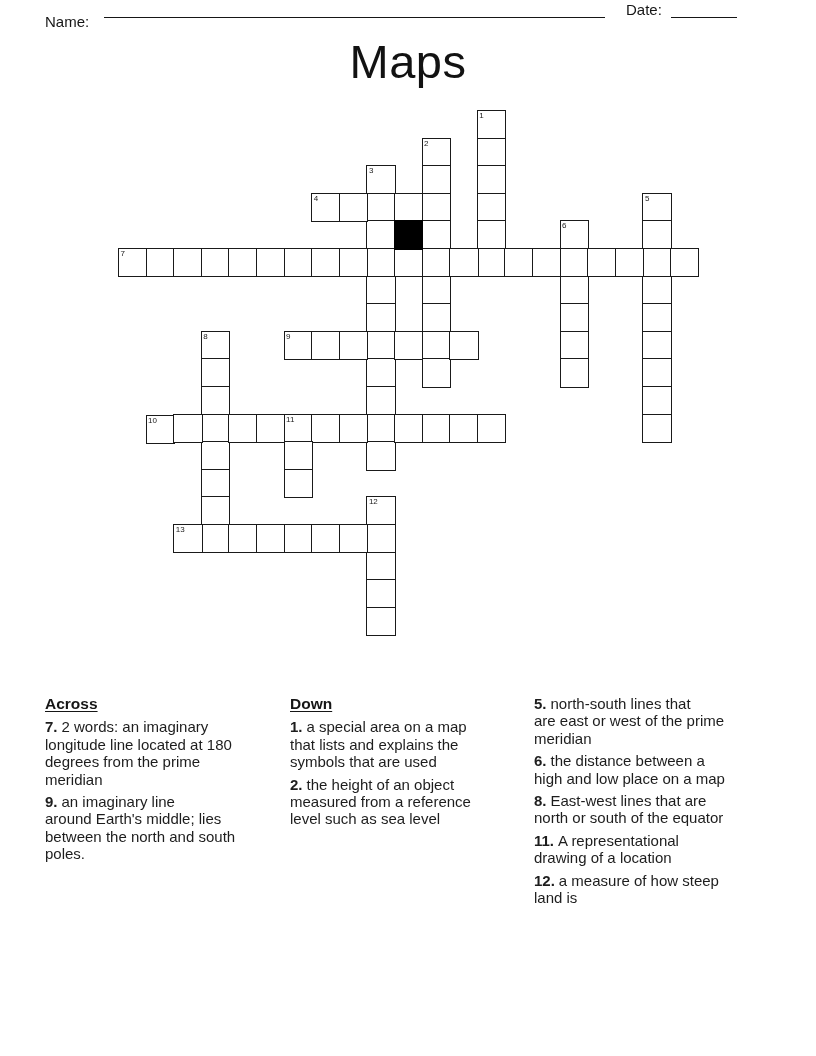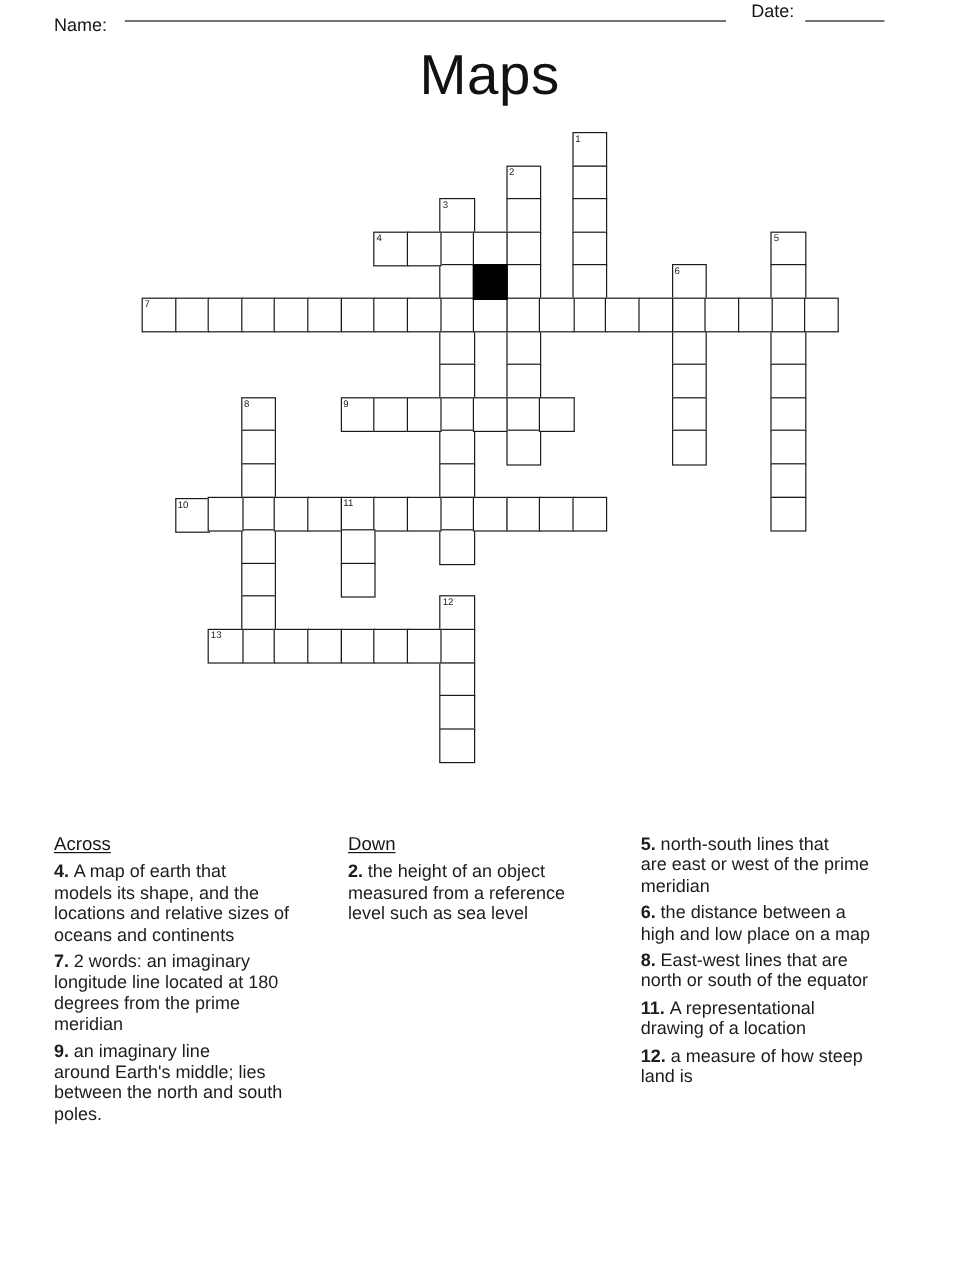--- a/index.html
+++ b/index.html
@@ -29,21 +29,21 @@
   .cell.black { background:#000000; border-color:#000000; }
   .cellnum {
     position:absolute; top:0px; left:1.5px;
     font-size:8px; line-height:9px; color:#1a1a1a;
     font-family:"Liberation Sans", sans-serif;
   }
   
   #clues { position:absolute; left:0; top:695px; width:816px; }
   .clue-col { position:absolute; top:0; }
   .clue-heading { font-size:15.5px; line-height:17.4px; margin-bottom:6px; }
-  .clue-heading .hd { font-weight:normal; text-decoration:underline; text-underline-offset:2px; }
+  .clue-heading .hd { font-weight:bold; text-decoration:underline; text-underline-offset:2px; }
   .clue { font-size:15px; line-height:17.4px; margin-bottom:5px; color:#1d1d1d; }
   .cnum { font-weight:bold; margin-right:4px; }
   .ctext { white-space:pre-line; }
 </style>
 </head>
 <body>
 
 <div>
 
   <span id="name-label" class="hdr-label">Name:</span>
@@ -176,35 +176,34 @@
       <div class="cell" style="left: 138px; top: 414px;"></div>
       <div class="cell" style="left: 165.6px; top: 414px;"></div>
       <div class="cell" style="left: 193.2px; top: 414px;"></div>
       <div class="cell" style="left: 220.8px; top: 414px;"></div>
       <div class="cell black" style="left: 276px; top: 110.4px;"></div>
     </div>
 
   <div id="clues">
       <div class="clue-col" style="left: 45px; width: 243px;">
         <div class="clue-heading"><span class="hd">Across</span></div>
-        <div class="clue"><span class="cnum">4.</span><span class="ctext">A map of earth that
-models its shape, and the
-locations and relative sizes of
-oceans and continents</span></div>
         <div class="clue"><span class="cnum">7.</span><span class="ctext">2 words: an imaginary
 longitude line located at 180
 degrees from the prime
 meridian</span></div>
         <div class="clue"><span class="cnum">9.</span><span class="ctext">an imaginary line
 around Earth's middle; lies
 between the north and south
 poles.</span></div>
       </div>
       <div class="clue-col" style="left: 290px; width: 238px;">
         <div class="clue-heading"><span class="hd">Down</span></div>
+        <div class="clue"><span class="cnum">1.</span><span class="ctext">a special area on a map
+that lists and explains the
+symbols that are used</span></div>
         <div class="clue"><span class="cnum">2.</span><span class="ctext">the height of an object
 measured from a reference
 level such as sea level</span></div>
       </div>
       <div class="clue-col" style="left: 534px; width: 243px;">
         <div class="clue"><span class="cnum">5.</span><span class="ctext">north-south lines that
 are east or west of the prime
 meridian</span></div>
         <div class="clue"><span class="cnum">6.</span><span class="ctext">the distance between a
 high and low place on a map</span></div>

